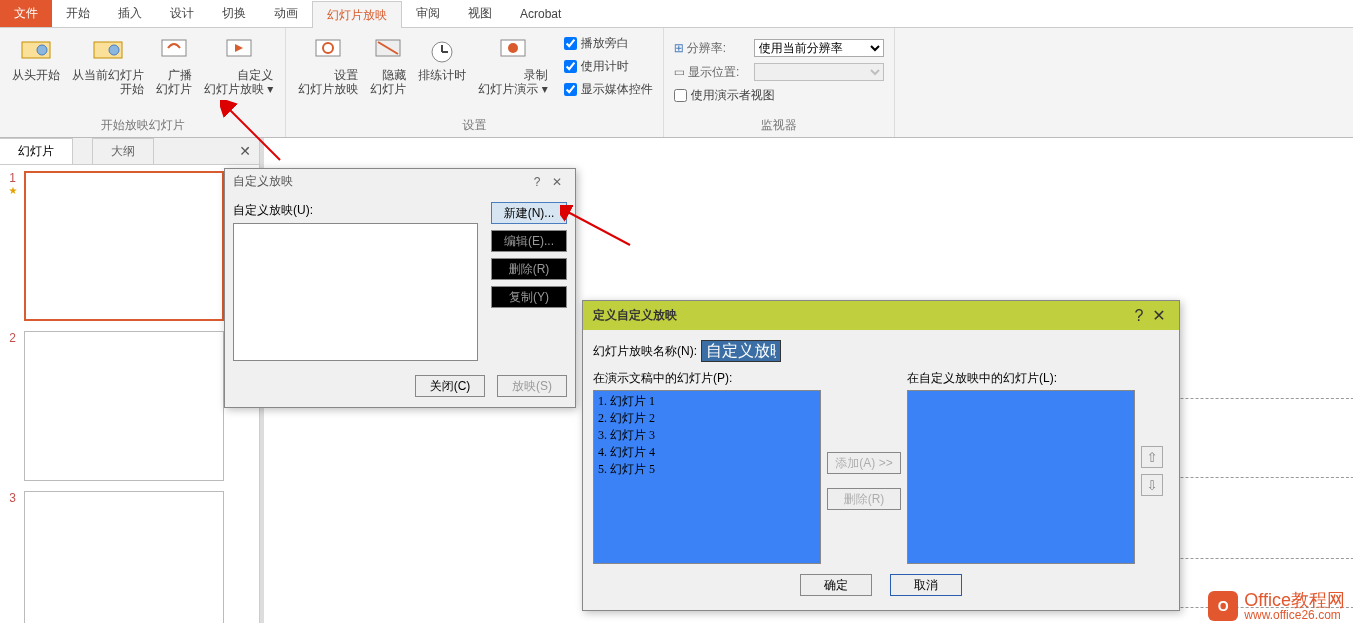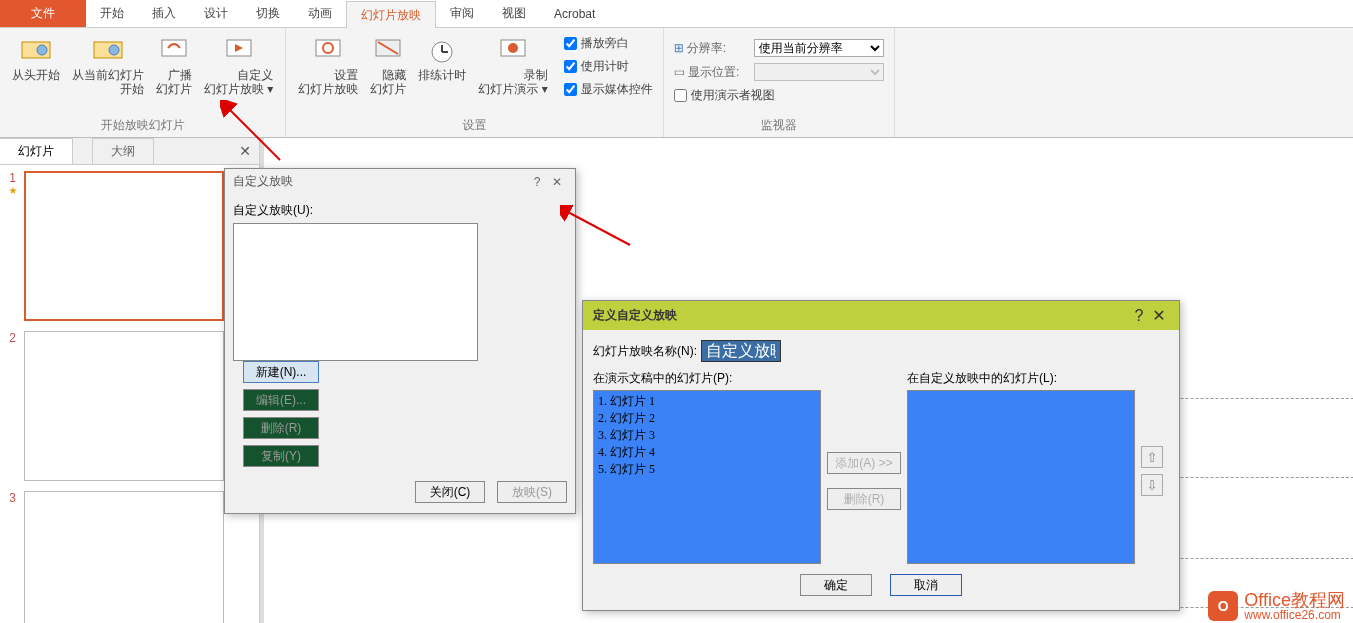--- a/index.html
+++ b/index.html
@@ -16,21 +16,21 @@
     .menu-bar {
       display: flex;
       align-items: flex-end;
       height: 28px;
       background: #fff;
       border-bottom: 1px solid #ccc;
     }
     .menu-file {
       background: #e2572e;
       color: #fff;
-      padding: 5px 31px;
+      padding: 5px 14px;
       height: 100%;
       display: flex;
       align-items: center;
     }
     .menu-item {
       padding: 5px 14px;
       color: #444;
       cursor: pointer;
       height: 100%;
       display: flex;
@@ -170,28 +170,28 @@
       font-size: 12px;
     }
     .dialog.d1 { left:224px; top:168px; width:352px; }
     .dialog .titlebar {
       display:flex; align-items:center; padding:4px 8px;
       background:#f0f0f0; color:#555;
     }
     .dialog .titlebar .spacer{flex:1;}
     .dialog .titlebar .tb-btn{ width:20px; text-align:center; cursor:pointer; color:#666;}
     .dialog .body { padding: 8px;}
-    .d1 .body { display:flex;flex-direction:column;}
+    .d1 .body { display:flex;}
     .d1 .list-area { flex:1;}
     .d1 .list-area .lbl { margin-bottom:4px;}
     .d1 .list-area .listbox {
       width: 245px; height: 138px; background:#fff; border:1px solid #888;
     }
     .d1 .btns { display:flex; flex-direction:column; gap:6px; margin-left:10px; width:76px;}
-    .d1 .btns button { height:22px; border:1px solid #888; background:#14532d; font-size:12px; cursor:pointer;}
+    .d1 .btns button { height:22px; border:1px solid #888; background:#000000; font-size:12px; cursor:pointer;}
     .d1 .btns button:disabled, .d1 .footer button:disabled { color:#999;}
     .d1 .btns button.highlight { background:#d7e4f2; border:1px solid #4a7dbd;}
     .d1 .footer { display:flex; justify-content:flex-end; padding: 6px 8px 10px 8px; gap:12px;}
     .d1 .footer button { height:22px; width:70px; border:1px solid #888; background:#eee; font-size:12px; cursor:pointer;}
     
     .dialog.d2 { left:582px; top:300px; width:598px;}
     .d2 .titlebar {
       background:#bfcf3e; color:#333; font-weight:bold; padding:5px 10px;
     }
     .d2 .titlebar .tb-btn{ color:#333; font-size:16px; font-weight:normal;}

